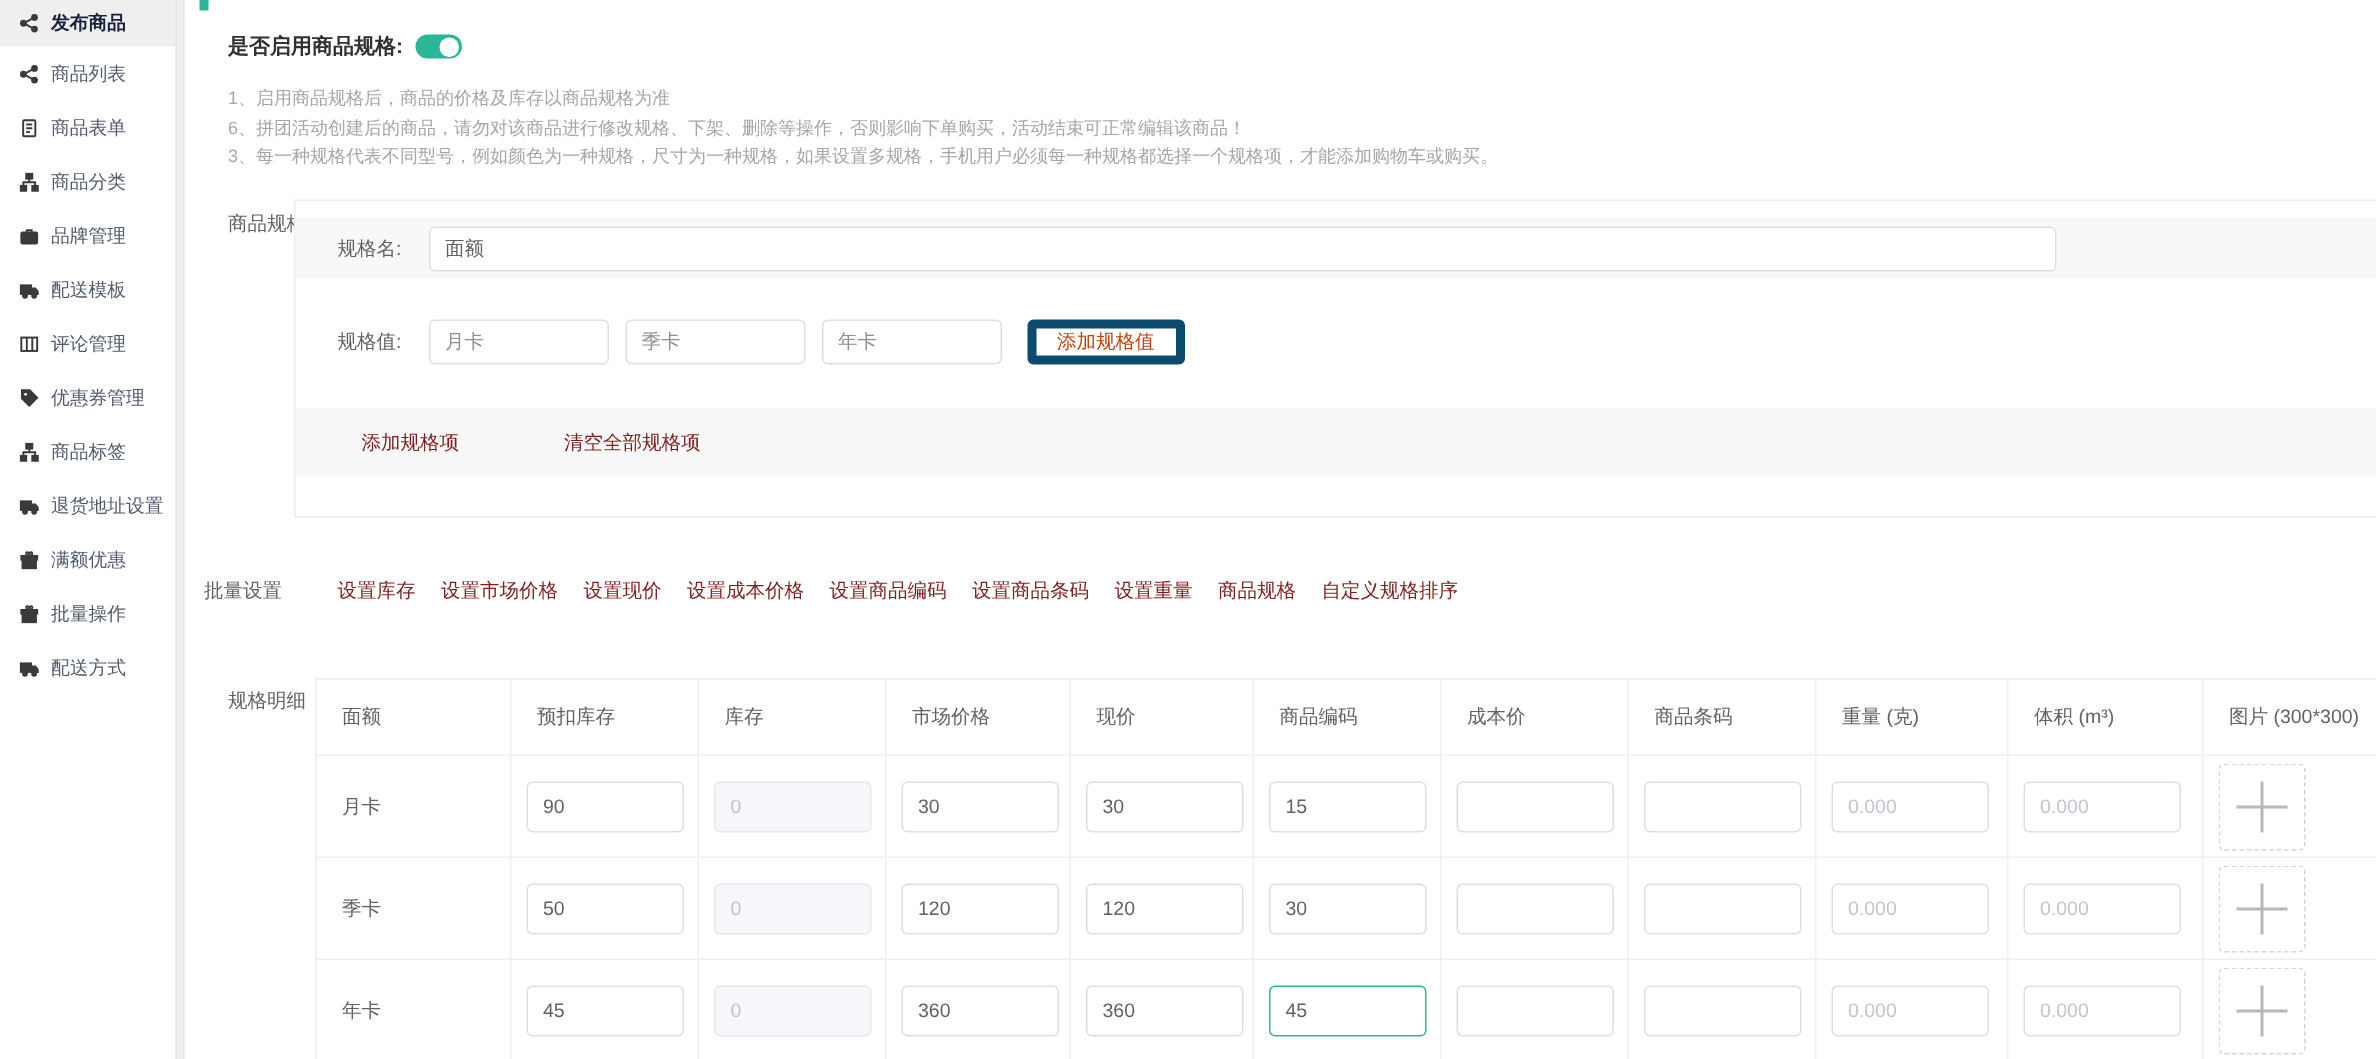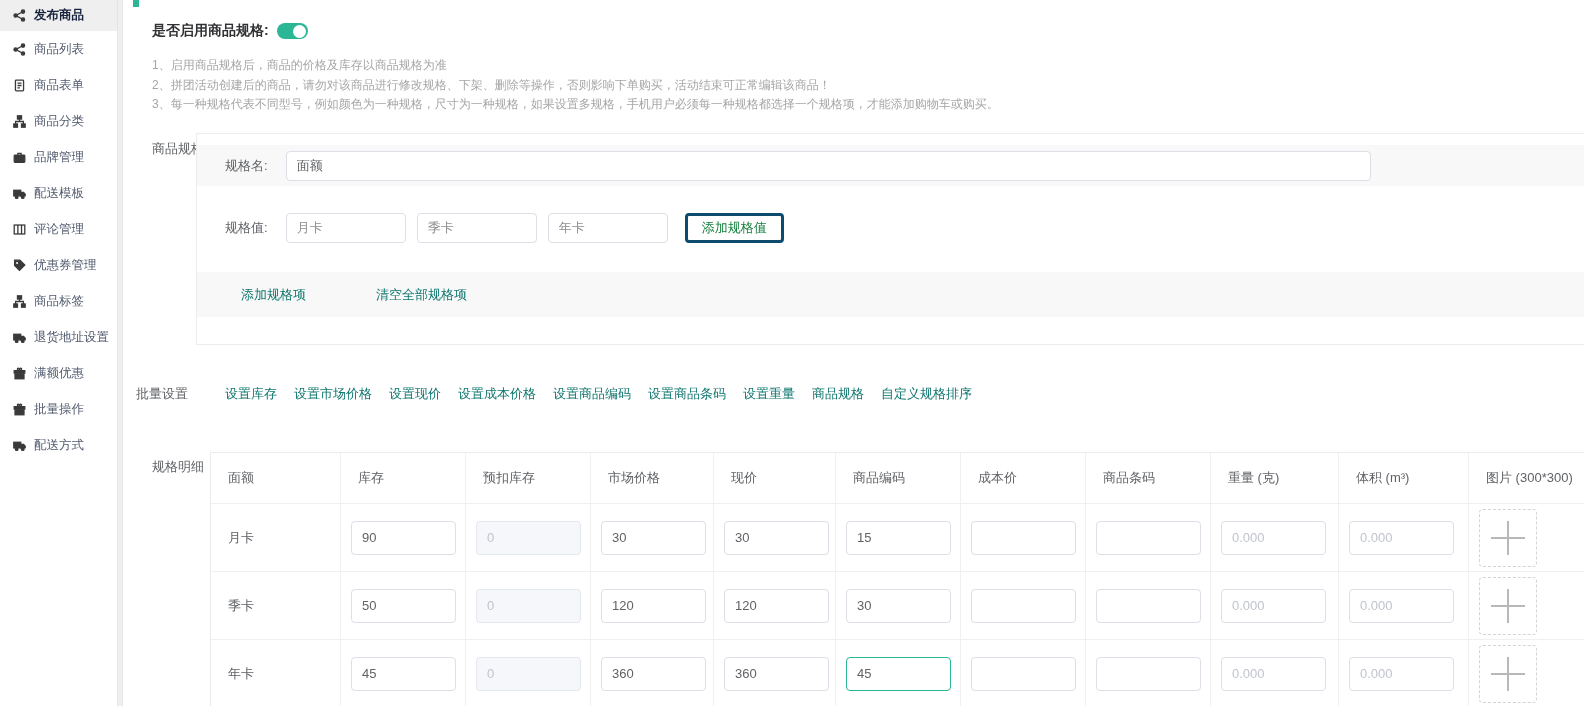--- a/index.html
+++ b/index.html
@@ -32,23 +32,23 @@
   .spec-panel { position:absolute; left:196px; top:133px; width:1388px; height:212px;
     border-top:1px solid #ececec; border-left:1px solid #ececec; border-bottom:1px solid #ececec; background:#fff; }
   .spec-row-a { margin-top:11px; height:41px; background:#f8f8f8; display:flex; align-items:center; padding-left:28px; }
   .spec-row-b { margin-top:26px; height:32px; display:flex; align-items:center; padding-left:28px; }
   .spec-row-c { margin-top:28px; height:45px; background:#f8f8f8; display:flex; align-items:center; padding-left:44px; }
   .fld-label { font-size:13px; color:#606266; margin-right:18px; white-space:nowrap; }
   .txt { border:1px solid #dcdfe6; border-radius:4px; height:30px; background:#fff;
     font-size:13px; color:#606266; padding:0 10px; outline:none; font-family:inherit; }
   .spec-name-input { width:1085px; }
   .spec-val-input { width:120px; margin-right:11px; color:#8f8f8f; }
-  .btn { height:30px; padding:0 14px; border:3px solid #0c4a6e; border-radius:4px; background:#fff;
-    font-size:13px; color:#15803d; margin-left:6px; cursor:pointer; font-family:inherit; }
-  .lnk { font-size:13px; color:#0f766e; cursor:pointer; text-decoration:none; white-space:nowrap;text-align:center; }
+  .btn { height:30px; padding:0 14px; border:6px solid #0c4a6e; border-radius:4px; background:#fff;
+    font-size:13px; color:#c2410c; margin-left:6px; cursor:pointer; font-family:inherit; }
+  .lnk { font-size:13px; color:#7f1d1d; cursor:pointer; text-decoration:none; white-space:nowrap;text-align:center; }
   .lnk.clear { margin-left:70px; }
 
   
   .batch-links { position:absolute; left:225px; top:385px; display:flex; gap:17px; }
 
   
   .spec-table { position:absolute; left:210px; top:452px; border-top:1px solid #ececec; border-left:1px solid #ececec; }
   .t-row { display:flex; border-bottom:1px solid #f0f0f0; }
   .t-cell { border-right:1px solid #f0f0f0; display:flex; align-items:center; padding-left:10px; flex:0 0 auto; }
   .t-head .t-cell { height:50px; font-size:13px; color:#606266; padding-left:17px; }
@@ -208,21 +208,21 @@
 
 <div class="toggle-row">
   <span class="toggle-label">是否启用商品规格:</span>
   <span class="switch">
       <span class="knob"></span>
     </span>
 </div>
 
 <div class="notes">
   <div>1、启用商品规格后，商品的价格及库存以商品规格为准</div>
-  <div>2、拼团活动创建后的商品，请勿对该商品进行修改规格、下架、删除等操作，否则影响下单购买，活动结束可正常编辑该商品！</div>
+  <div>6、拼团活动创建后的商品，请勿对该商品进行修改规格、下架、删除等操作，否则影响下单购买，活动结束可正常编辑该商品！</div>
   <div>3、每一种规格代表不同型号，例如颜色为一种规格，尺寸为一种规格，如果设置多规格，手机用户必须每一种规格都选择一个规格项，才能添加购物车或购买。</div>
 </div>
 
 <div class="sec-label" style="left:152px; top:140px;">商品规格</div>
 <div class="spec-panel">
   <div class="spec-row-a">
     <span class="fld-label">规格名:</span>
     <input class="txt spec-name-input" value="面额" style="">
   </div>
   <div class="spec-row-b">
@@ -250,22 +250,22 @@
     <a class="lnk">设置商品条码</a>
     <a class="lnk">设置重量</a>
     <a class="lnk">商品规格</a>
     <a class="lnk">自定义规格排序</a>
   </div>
 
 <div class="sec-label" style="left:152px; top:458px;">规格明细</div>
 <div class="spec-table" id="spec-table">
     <div class="t-row t-head">
       <div class="t-cell" style="width: 130px;">面额</div>
+      <div class="t-cell" style="width: 125px;">预扣库存</div>
       <div class="t-cell" style="width: 125px;">库存</div>
-      <div class="t-cell" style="width: 125px;">预扣库存</div>
       <div class="t-cell" style="width: 123px;">市场价格</div>
       <div class="t-cell" style="width: 122px;">现价</div>
       <div class="t-cell" style="width: 125px;">商品编码</div>
       <div class="t-cell" style="width: 125px;">成本价</div>
       <div class="t-cell" style="width: 125px;">商品条码</div>
       <div class="t-cell" style="width: 128px;">重量 (克)</div>
       <div class="t-cell" style="width: 130px;">体积 (m³)</div>
       <div class="t-cell" style="width: 160px;">图片 (300*300)</div>
     </div>
     <div class="t-body">

